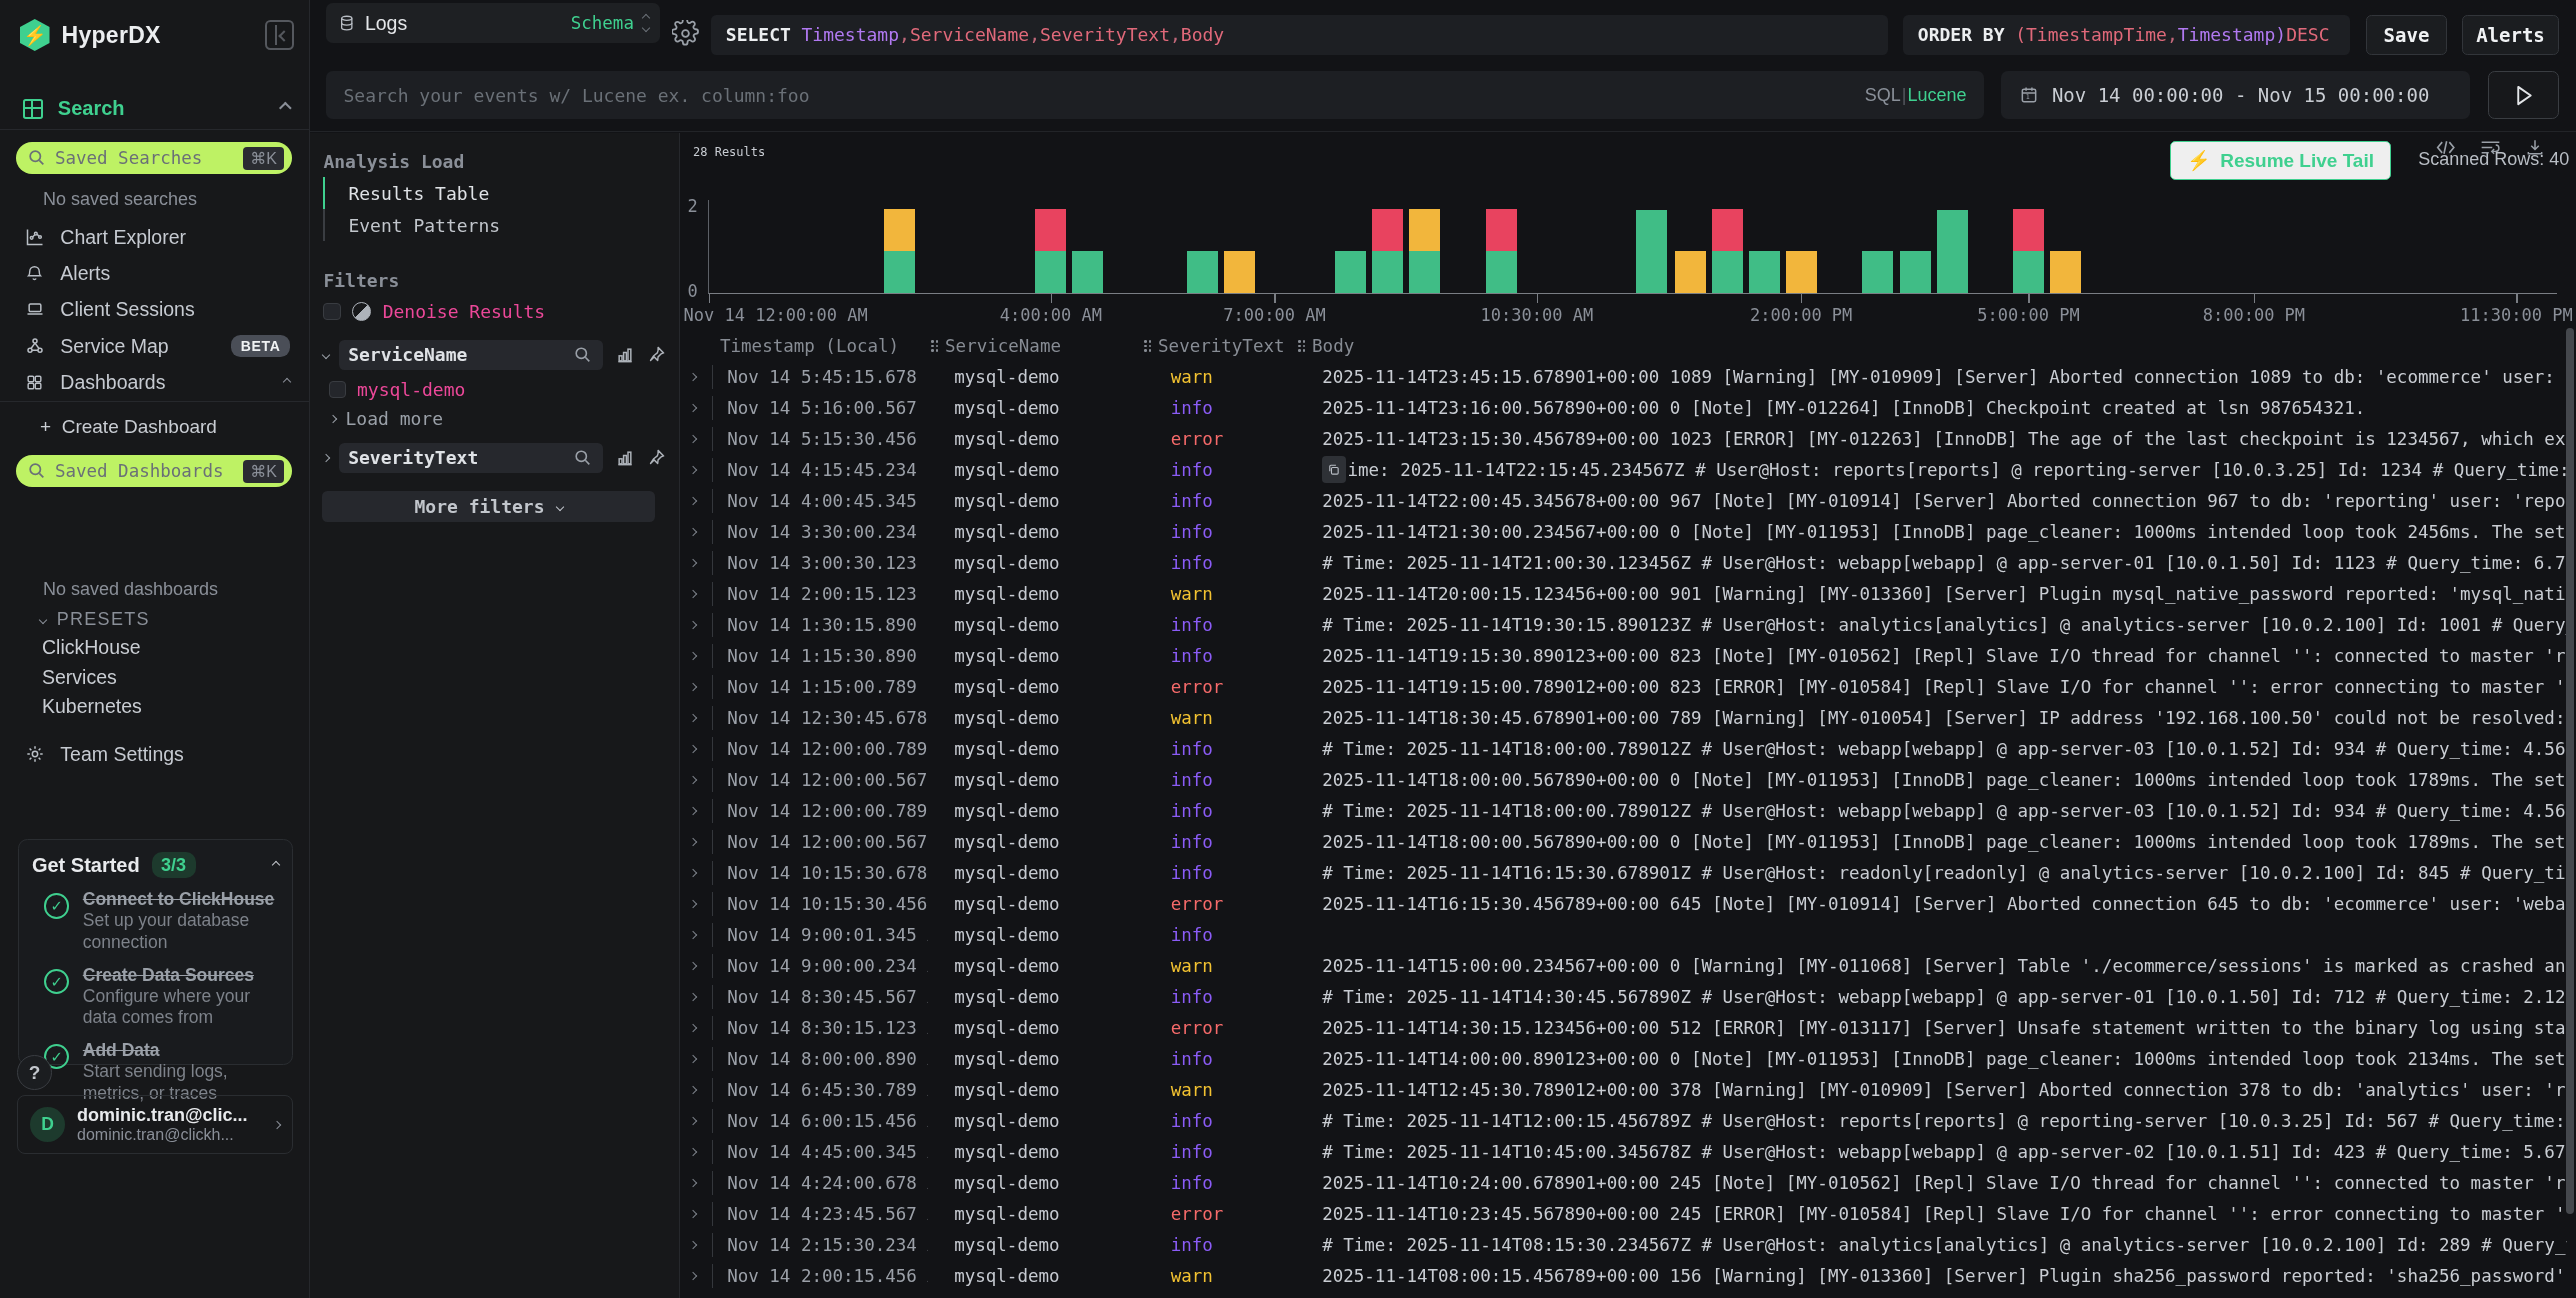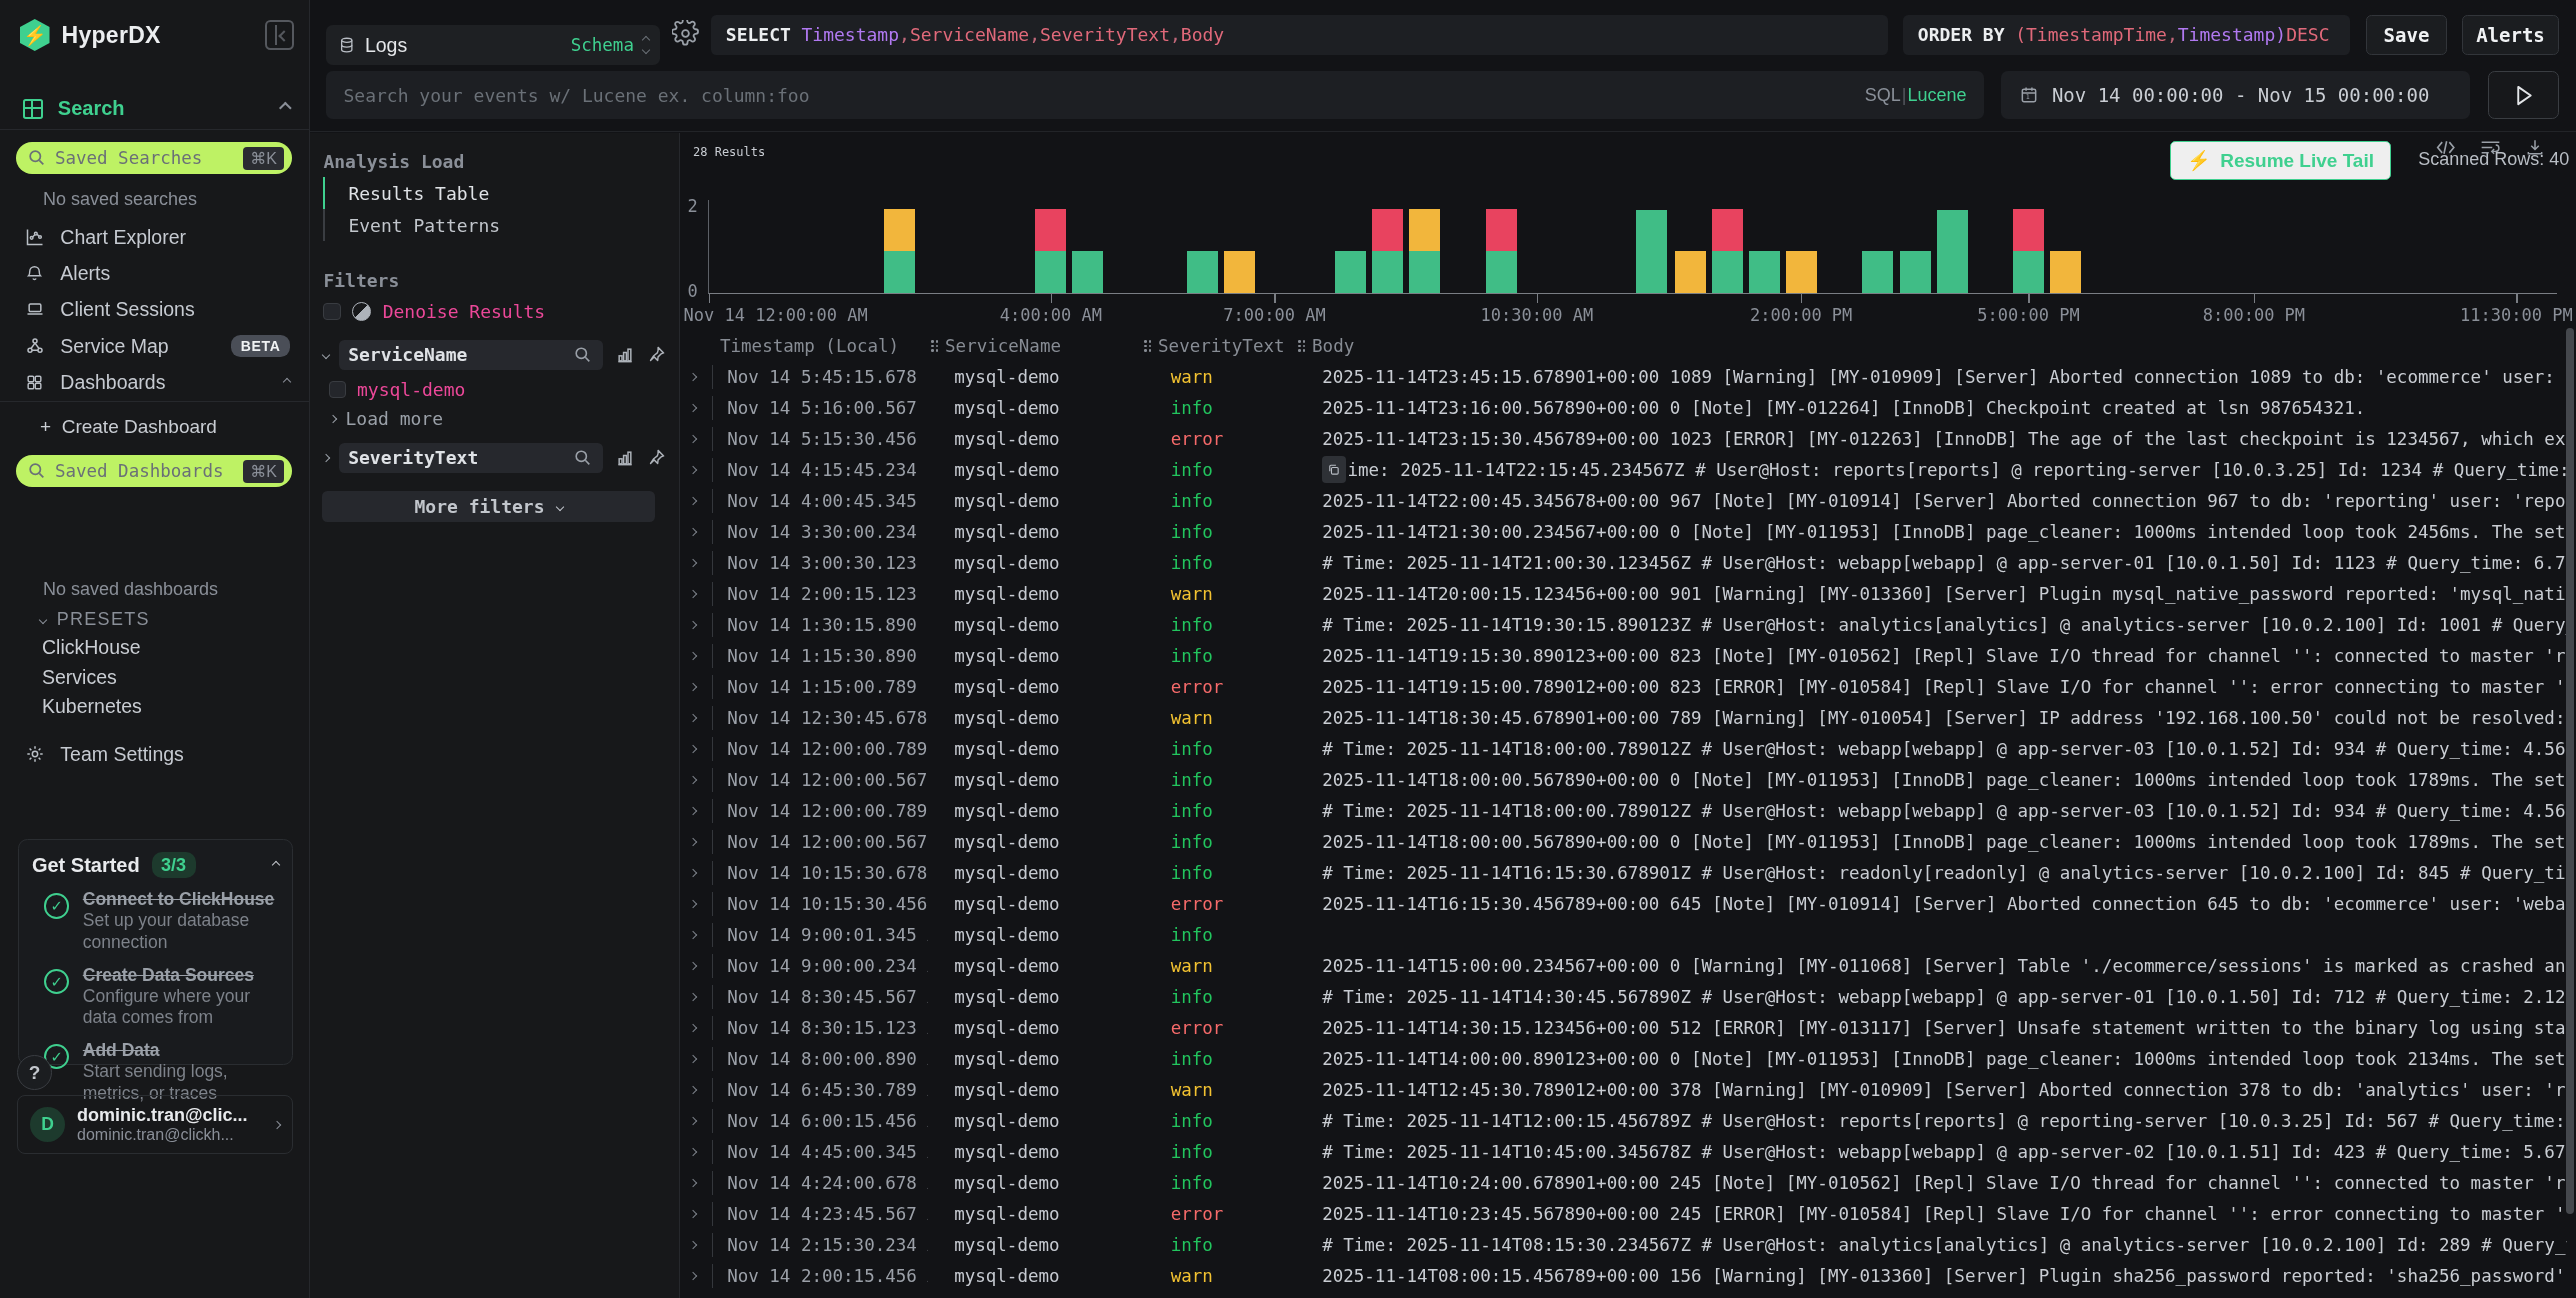--- a/index.html
+++ b/index.html
@@ -51,21 +51,21 @@
   .help-bubble { position:absolute; left:17px; top:1055px; width:35px; height:35px; border:1.3px solid #3a3d42; background:#1b1d20; border-radius:50%; color:#c2c6cc; font-size:19px; font-weight:bold; display:flex; align-items:center; justify-content:center; }
   .user-card { position:absolute; left:17px; right:16px; top:1095px; height:59px; border:1.3px solid #2a2d31; border-radius:8px; display:flex; align-items:center; padding:0 12px; }
   .avatar { width:35px; height:35px; border-radius:50%; background:#1d3a2d; color:#3fd08f; font-weight:bold; font-size:17.5px; display:flex; align-items:center; justify-content:center; }
   .user-names { margin-left:12px; flex:1; overflow:hidden; }
   .user-name { font-size:18px; font-weight:bold; color:#e8eaed; white-space:nowrap; }
   .user-email { font-size:16px; color:#8a8f98; white-space:nowrap; }
 
   
   .topbar { position:absolute; left:310px; top:0; right:0; height:132px; background:#121316; border-bottom:1.3px solid #222428; }
   .pill { position:absolute; background:#1e2023; border-radius:6.7px; display:flex; align-items:center; }
-  .src-pill { left:16px; top:25px; width:334px; height:40px; padding:0 10.7px 0 12px;justify-content:space-between; }
+  .src-pill { left:16px; top:3px; width:334px; height:40px; padding:0 10.7px 0 12px;justify-content:space-between; }
   .src-label { margin-left:9.4px; font-size:19.5px; color:#e4e6e9; }
   .src-badge { margin-left:auto; font-size:17.5px; color:#3fd08f; font-family:"DejaVu Sans Mono",monospace; }
   .src-carets { margin-left:9.4px; display:flex; flex-direction:column; gap:4px; align-items:center; }
   .gear-btn { position:absolute; left:362px; top:20px; }
   .code-box { position:absolute; top:14.8px; height:40px; background:#1d1f23; border-radius:5.4px; display:flex; align-items:center; padding:0 14.8px; font-family:"DejaVu Sans Mono",monospace; font-size:18px; white-space:nowrap; overflow:hidden; }
   .select-box { left:401px; width:1177px; }
   .orderby-box { left:1593px; width:447px; }
   .tok-kw { color:#eceef0; font-weight:bold; margin-right:10.7px; }
   .tok-purple { color:#b179f1; }
   .tok-red { color:#e0697a; }
@@ -126,21 +126,21 @@
   .dots { display:inline-grid; grid-template-columns:2.7px 2.7px; grid-gap:2px; }
   .dots i { width:2.7px; height:2.7px; background:#878c94; border-radius:50%; }
 
   .rows { position:absolute; left:0; right:9.4px; top:228px; bottom:0; overflow:hidden; }
   .trow { height:31px; display:flex; align-items:center; padding-left:9.4px; font-size:17.5px; white-space:nowrap; }
   .r-chev { width:21.5px; color:#7d828a; display:flex; }
   .r-div { width:1.3px; height:24px; background:#34373c; flex:none; }
   .r-ts { width:201px; margin-left:14px; color:#9ba0a8; overflow:hidden; flex:none; }
   .r-svc { width:195px; margin-left:26px; color:#c6cad1; flex:none; }
   .r-sev { width:134px; margin-left:21.5px; flex:none; }
-  .sev-info { color:#22c55e; } .sev-warn { color:#f2c231; } .sev-error { color:#f56a6a; }
+  .sev-info { color:#8b5cf6; } .sev-warn { color:#f2c231; } .sev-error { color:#f56a6a; }
   .r-body { flex:1; margin-left:17.5px; color:#c9cdd3; overflow:hidden; display:flex; align-items:center; }
   .copy-chip { flex:none; width:24px; height:27px; background:#2e3136; border-radius:4px; display:flex; align-items:center; justify-content:center; margin-right:1.3px; }
 
   .scroll-thumb { position:absolute; right:2px; top:328px; width:8px; height:886px; background:#45484d; border-radius:4.7px; }
 </style>
 </head>
 <body>
 
 <div id="app">
 

